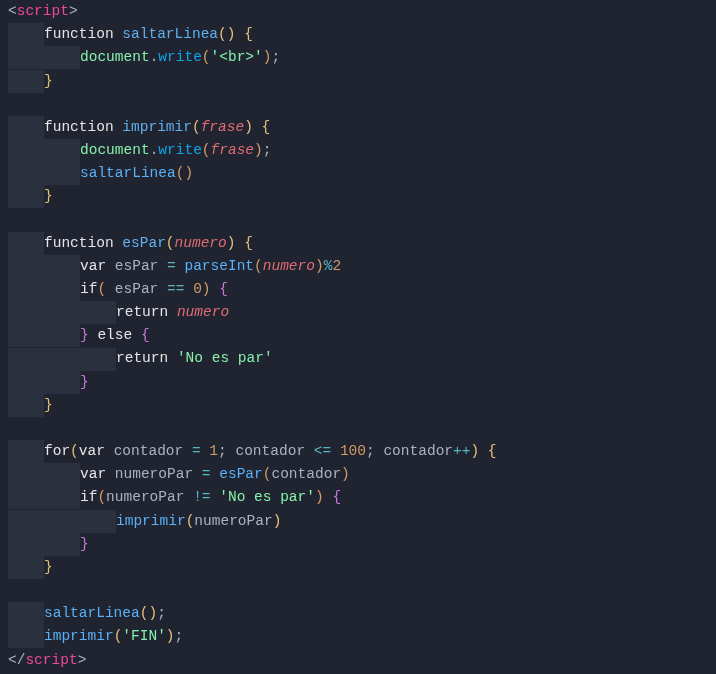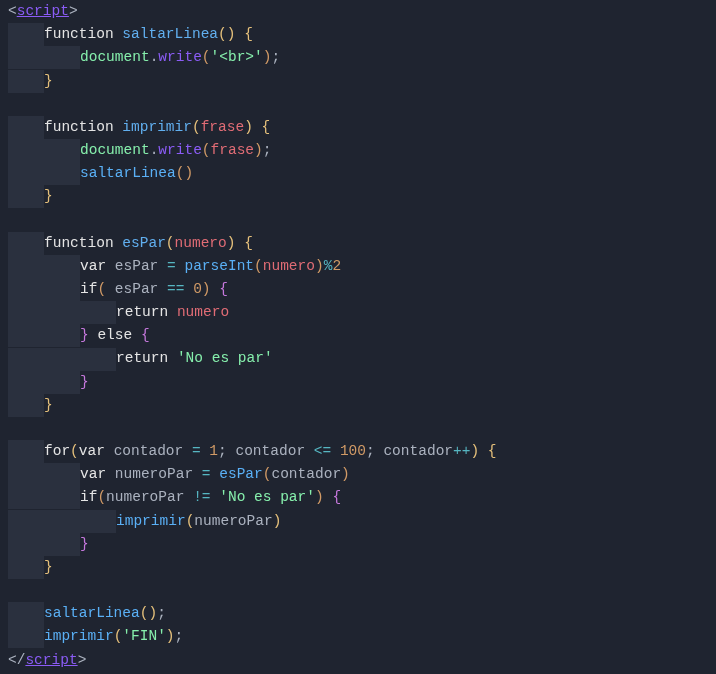--- a/index.html
+++ b/index.html
@@ -25,33 +25,33 @@
     align-items: center;
   }
   .indent-guide {
     display: inline-block;
     width: 36px;
     height: 23px;
     background: #2a303e;
     margin-right: 0;
     vertical-align: top;
   }
-  .tag { color: #8b5cf6; text-decoration: underline; }
+  .tag { color: #ec4899; }
   .keyword { color: #e5e5e5; }
   .funcdef { color: #61afef; }
   .funccall { color: #5ab0f6; }
   .paren { color: #d19a66; }
   .paren-y { color: #e5c07b; }
   .brace-y { color: #e5c07b; }
   .brace-p { color: #c678dd; }
   .string { color: #86efac; }
   .number { color: #d19a66; }
   .object { color: #86efac; font-family: Liberation Mono, monospace; }
-  .method { color: #8b5cf6; }
-  .param { color: #e06c75; }
+  .method { color: #0ea5e9; }
+  .param { color: #e06c75; font-style: italic; }
   .localvar { color: #abb2bf; }
   .op { color: #56b6c2; }
   .punct { color: #abb2bf; }
 </style>
 </head>
 <body>
 
 <div class="code-container" id="editor"><div class="line"><span><span class="punct">&lt;</span><span class="tag">script</span><span class="punct">&gt;</span></span></div><div class="line"><span class="indent-guide"></span><span><span class="keyword">function </span><span class="funcdef">saltarLinea</span><span class="paren-y">(</span><span class="paren-y">)</span> <span class="brace-y">{</span></span></div><div class="line"><span class="indent-guide"></span><span class="indent-guide"></span><span><span class="object">document</span><span class="punct">.</span><span class="method">write</span><span class="paren">(</span><span class="string">'&lt;br&gt;'</span><span class="paren">)</span><span class="punct">;</span></span></div><div class="line"><span class="indent-guide"></span><span><span class="brace-y">}</span></span></div><div class="line"><span></span></div><div class="line"><span class="indent-guide"></span><span><span class="keyword">function </span><span class="funcdef">imprimir</span><span class="paren-y">(</span><span class="param">frase</span><span class="paren-y">)</span> <span class="brace-y">{</span></span></div><div class="line"><span class="indent-guide"></span><span class="indent-guide"></span><span><span class="object">document</span><span class="punct">.</span><span class="method">write</span><span class="paren">(</span><span class="param">frase</span><span class="paren">)</span><span class="punct">;</span></span></div><div class="line"><span class="indent-guide"></span><span class="indent-guide"></span><span><span class="funccall">saltarLinea</span><span class="paren">(</span><span class="paren">)</span></span></div><div class="line"><span class="indent-guide"></span><span><span class="brace-y">}</span></span></div><div class="line"><span></span></div><div class="line"><span class="indent-guide"></span><span><span class="keyword">function </span><span class="funcdef">esPar</span><span class="paren-y">(</span><span class="param">numero</span><span class="paren-y">)</span> <span class="brace-y">{</span></span></div><div class="line"><span class="indent-guide"></span><span class="indent-guide"></span><span><span class="keyword">var </span><span class="localvar">esPar</span> <span class="op">=</span> <span class="funccall">parseInt</span><span class="paren">(</span><span class="param">numero</span><span class="paren">)</span><span class="op">%</span><span class="number">2</span></span></div><div class="line"><span class="indent-guide"></span><span class="indent-guide"></span><span><span class="keyword">if</span><span class="paren">(</span> <span class="localvar">esPar</span> <span class="op">==</span> <span class="number">0</span><span class="paren">)</span> <span class="brace-p">{</span></span></div><div class="line"><span class="indent-guide"></span><span class="indent-guide"></span><span class="indent-guide"></span><span><span class="keyword">return </span><span class="param">numero</span></span></div><div class="line"><span class="indent-guide"></span><span class="indent-guide"></span><span><span class="brace-p">}</span> <span class="keyword">else </span><span class="brace-p">{</span></span></div><div class="line"><span class="indent-guide"></span><span class="indent-guide"></span><span class="indent-guide"></span><span><span class="keyword">return </span><span class="string">'No es par'</span></span></div><div class="line"><span class="indent-guide"></span><span class="indent-guide"></span><span><span class="brace-p">}</span></span></div><div class="line"><span class="indent-guide"></span><span><span class="brace-y">}</span></span></div><div class="line"><span></span></div><div class="line"><span class="indent-guide"></span><span><span class="keyword">for</span><span class="paren-y">(</span><span class="keyword">var </span><span class="localvar">contador</span> <span class="op">=</span> <span class="number">1</span><span class="punct">; </span><span class="localvar">contador</span> <span class="op">&lt;=</span> <span class="number">100</span><span class="punct">; </span><span class="localvar">contador</span><span class="op">++</span><span class="paren-y">)</span> <span class="brace-y">{</span></span></div><div class="line"><span class="indent-guide"></span><span class="indent-guide"></span><span><span class="keyword">var </span><span class="localvar">numeroPar</span> <span class="op">=</span> <span class="funccall">esPar</span><span class="paren">(</span><span class="localvar">contador</span><span class="paren">)</span></span></div><div class="line"><span class="indent-guide"></span><span class="indent-guide"></span><span><span class="keyword">if</span><span class="paren">(</span><span class="localvar">numeroPar</span> <span class="op">!=</span> <span class="string">'No es par'</span><span class="paren">)</span> <span class="brace-p">{</span></span></div><div class="line"><span class="indent-guide"></span><span class="indent-guide"></span><span class="indent-guide"></span><span><span class="funccall">imprimir</span><span class="paren-y">(</span><span class="localvar">numeroPar</span><span class="paren-y">)</span></span></div><div class="line"><span class="indent-guide"></span><span class="indent-guide"></span><span><span class="brace-p">}</span></span></div><div class="line"><span class="indent-guide"></span><span><span class="brace-y">}</span></span></div><div class="line"><span></span></div><div class="line"><span class="indent-guide"></span><span><span class="funccall">saltarLinea</span><span class="paren-y">(</span><span class="paren-y">)</span><span class="punct">;</span></span></div><div class="line"><span class="indent-guide"></span><span><span class="funccall">imprimir</span><span class="paren-y">(</span><span class="string">'FIN'</span><span class="paren-y">)</span><span class="punct">;</span></span></div><div class="line"><span><span class="punct">&lt;/</span><span class="tag">script</span><span class="punct">&gt;</span></span></div></div>
 
 </body></html>

